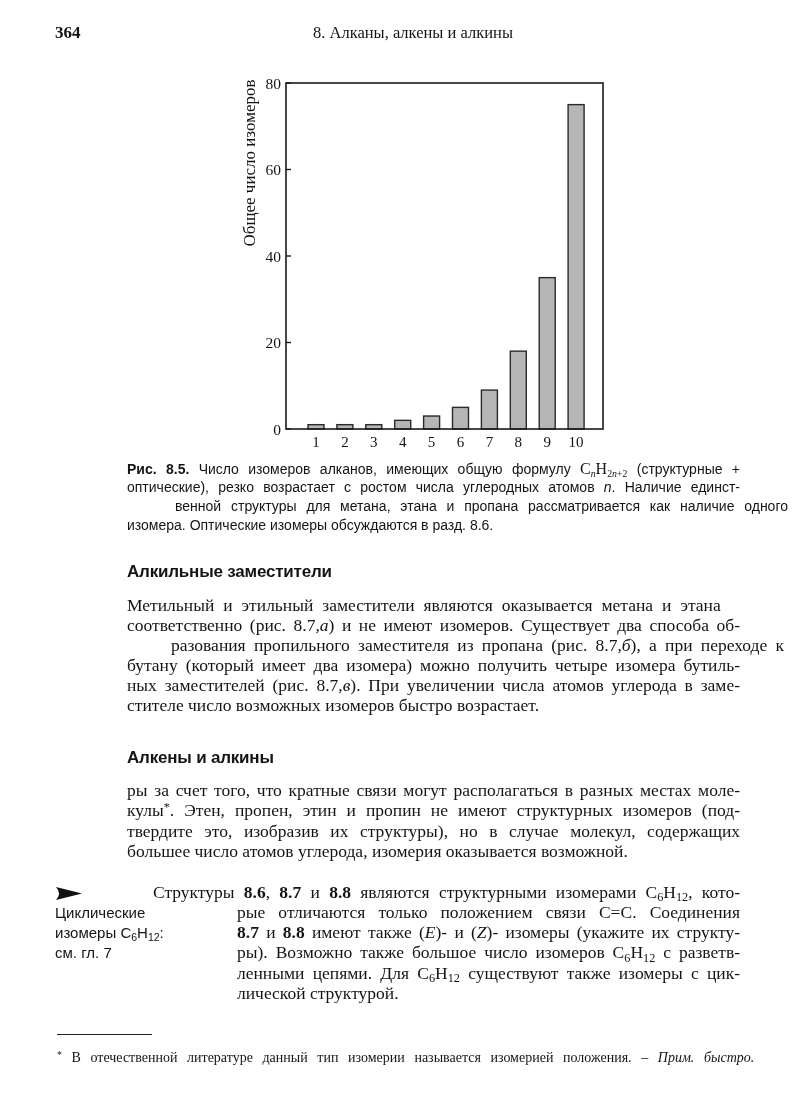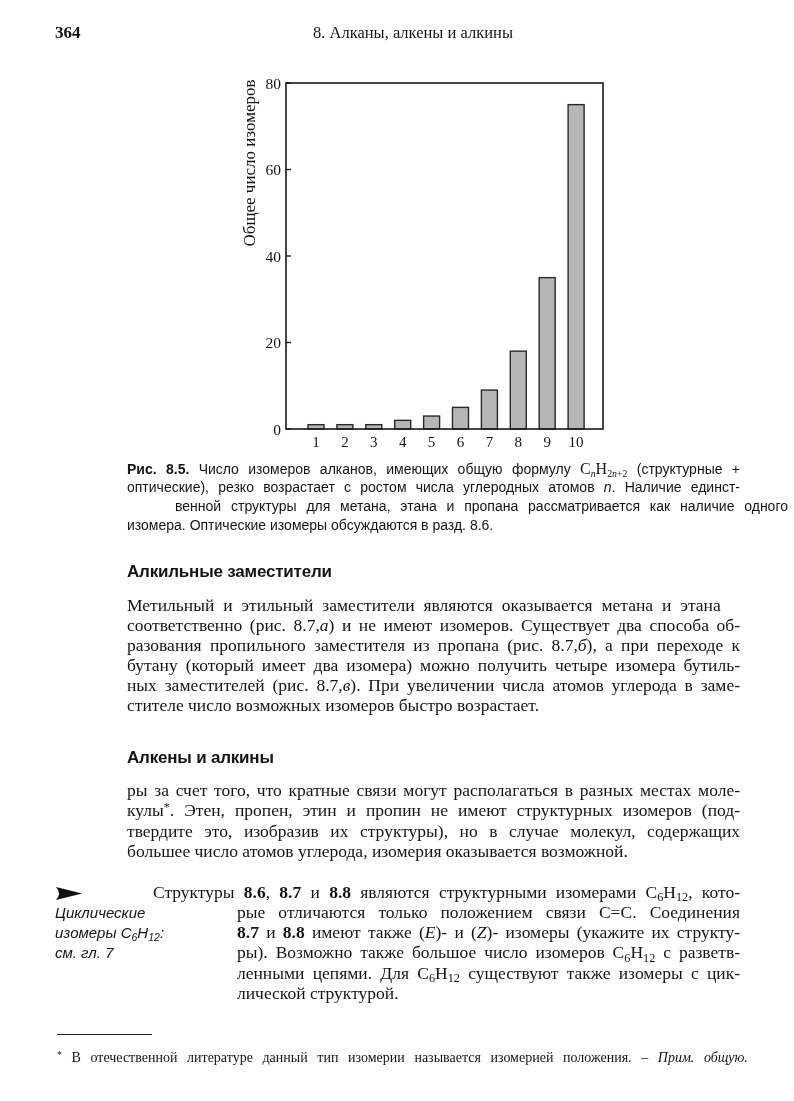--- a/index.html
+++ b/index.html
@@ -32,21 +32,21 @@
   #para-alkenes-1 .jl, #para-alkenes-2 .jl { height:20.3px; line-height:20.3px; }
   #para-alkenes-2 { left:237px; top:881.5px; width:503px; }
   #para-alkenes-2 .jl.first { margin-left:-84px; width:587px; }
 
   .sub, .isub { font-size:0.7em; position:relative; top:0.3em; }
   .isub, .it { font-style:italic; }
   .sup { font-size:0.7em; position:relative; top:-0.45em; }
   .bd { font-weight:bold; }
 
   #margin-arrow { left:56px; top:887px; width:26px; height:13px; }
-  #margin-note { left:55px; top:903px; font-family:"Liberation Sans", sans-serif; font-size:15px;font-style:italic; }
+  #margin-note { left:55px; top:903px; font-family:"Liberation Sans", sans-serif; font-size:15px; }
   #margin-note .jl { height:20px; line-height:20px; }
 
   #footnote-rule { left:57px; top:1034px; width:95px; height:0; border-top:1px solid #222; }
   #footnote { left:57px; top:1049px; width:683px; font-family:"Liberation Serif", serif; font-size:14px; }
   #footnote .jl { height:18px; line-height:18px; }
 </style>
 </head>
 <body>
 
 <div class="page">
@@ -99,21 +99,21 @@
       <div class="jl"><span class="in" style="word-spacing: 5.44219px;"><span class="bd">Рис. 8.5.</span><span> Число изомеров алканов, имеющих общую формулу </span><span class="fserif">C</span><span class="isub">n</span><span class="fserif">H</span><span class="sub">2</span><span class="isub">n</span><span class="sub">+2</span><span> (структурные +</span></span></div>
       <div class="jl"><span class="in" style="word-spacing: 5.32969px;"><span>оптические), резко возрастает с ростом числа углеродных атомов </span><span class="it">n</span><span>. Наличие единст-</span></span></div>
       <div class="jl"><span class="in" style="word-spacing: 5.93906px; margin-left: 48px;"><span>венной структуры для метана, этана и пропана рассматривается как наличие одного</span></span></div>
       <div class="jl"><span class="in"><span>изомера. Оптические изомеры обсуждаются в разд. 8.6.</span></span></div>
     </div>
 
   <div id="heading-alkyl" class="heading">Алкильные заместители</div>
   <div id="para-alkyl" class="block body-text">
       <div class="jl"><span class="in" style="word-spacing: 4.58984px;"><span>Метильный и этильный заместители являются оказывается метана и этана</span></span></div>
       <div class="jl"><span class="in" style="word-spacing: 3.18906px;"><span>соответственно (рис. 8.7,</span><span class="it">а</span><span>) и не имеют изомеров. Существует два способа об-</span></span></div>
-      <div class="jl"><span class="in" style="word-spacing: 3.87969px;"><span>разования пропильного заместителя из пропана (рис. 8.7,</span><span class="it">б</span><span>), а при переходе к</span></span></div>
+      <div class="jl"><span class="in" style="word-spacing: 3.87969px; margin-left: 44px;"><span>разования пропильного заместителя из пропана (рис. 8.7,</span><span class="it">б</span><span>), а при переходе к</span></span></div>
       <div class="jl"><span class="in" style="word-spacing: 3.67188px;"><span>бутану (который имеет два изомера) можно получить четыре изомера бутиль-</span></span></div>
       <div class="jl"><span class="in" style="word-spacing: 3.45156px;"><span>ных заместителей (рис. 8.7,</span><span class="it">в</span><span>). При увеличении числа атомов углерода в заме-</span></span></div>
       <div class="jl"><span class="in"><span>стителе число возможных изомеров быстро возрастает.</span></span></div>
     </div>
 
   <div id="heading-alkenes" class="heading">Алкены и алкины</div>
   <div id="para-alkenes-1" class="block body-text">
       <div class="jl"><span class="in" style="word-spacing: 2.3763px;"><span>ры за счет того, что кратные связи могут располагаться в разных местах моле-</span></span></div>
       <div class="jl"><span class="in" style="word-spacing: 5.61875px;"><span>кулы</span><span class="sup">*</span><span>. Этен, пропен, этин и пропин не имеют структурных изомеров (под-</span></span></div>
       <div class="jl"><span class="in" style="word-spacing: 7.16146px;"><span>твердите это, изобразив их структуры), но в случае молекул, содержащих</span></span></div>
@@ -132,15 +132,15 @@
     <path d="M0,0 L26,6.5 L0,13 Q6,6.5 0,0 Z" fill="#111"></path>
   </svg>
   <div id="margin-note" class="block">
       <div class="jl"><span class="in"><span>Циклические</span></span></div>
       <div class="jl"><span class="in"><span>изомеры C</span><span class="sub">6</span><span>H</span><span class="sub">12</span><span>:</span></span></div>
       <div class="jl"><span class="in"><span>см. гл. 7</span></span></div>
     </div>
 
   <div id="footnote-rule" class="abs"></div>
   <div id="footnote" class="block">
-      <div class="jl"><span class="in" style="word-spacing: 6.11849px;"><span class="sup">*</span><span> В отечественной литературе данный тип изомерии называется изомерией положения. – </span><span class="it">Прим. общую.</span></span></div>
+      <div class="jl"><span class="in" style="word-spacing: 6.11849px;"><span class="sup">*</span><span> В отечественной литературе данный тип изомерии называется изомерией положения. – </span><span class="it">Прим. быстро.</span></span></div>
     </div>
 </div>
 
 </body></html>

